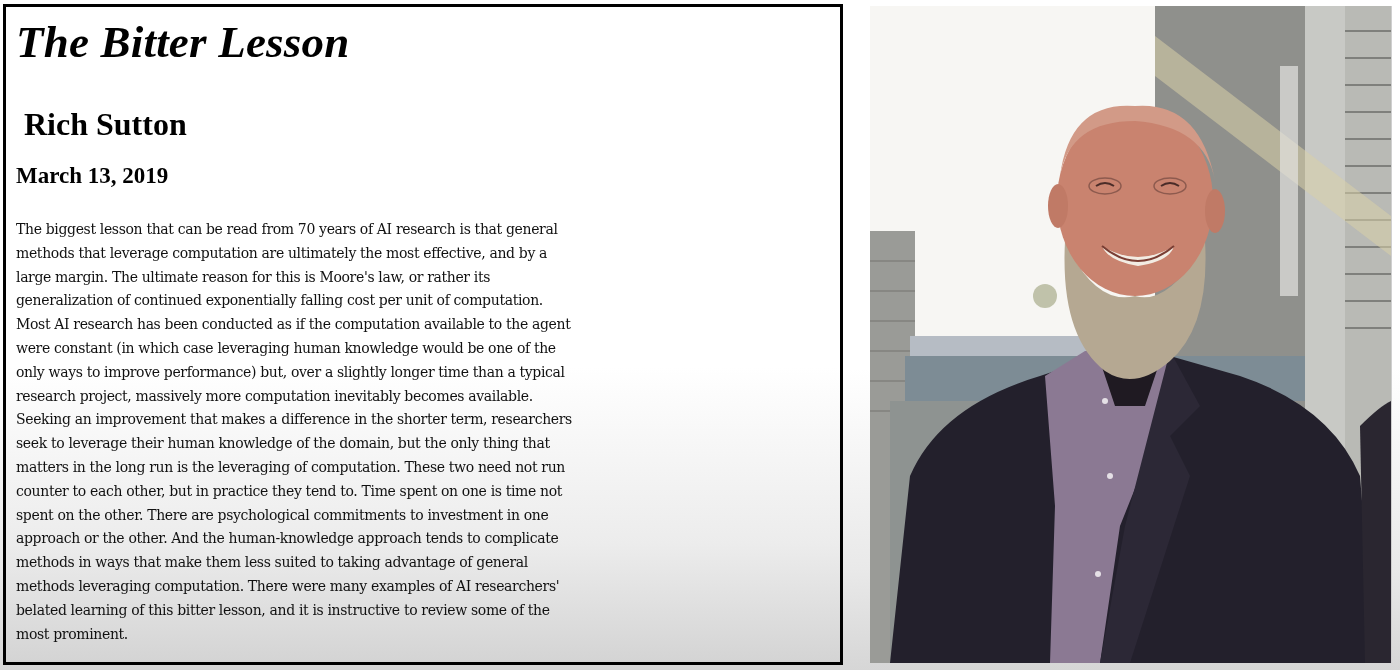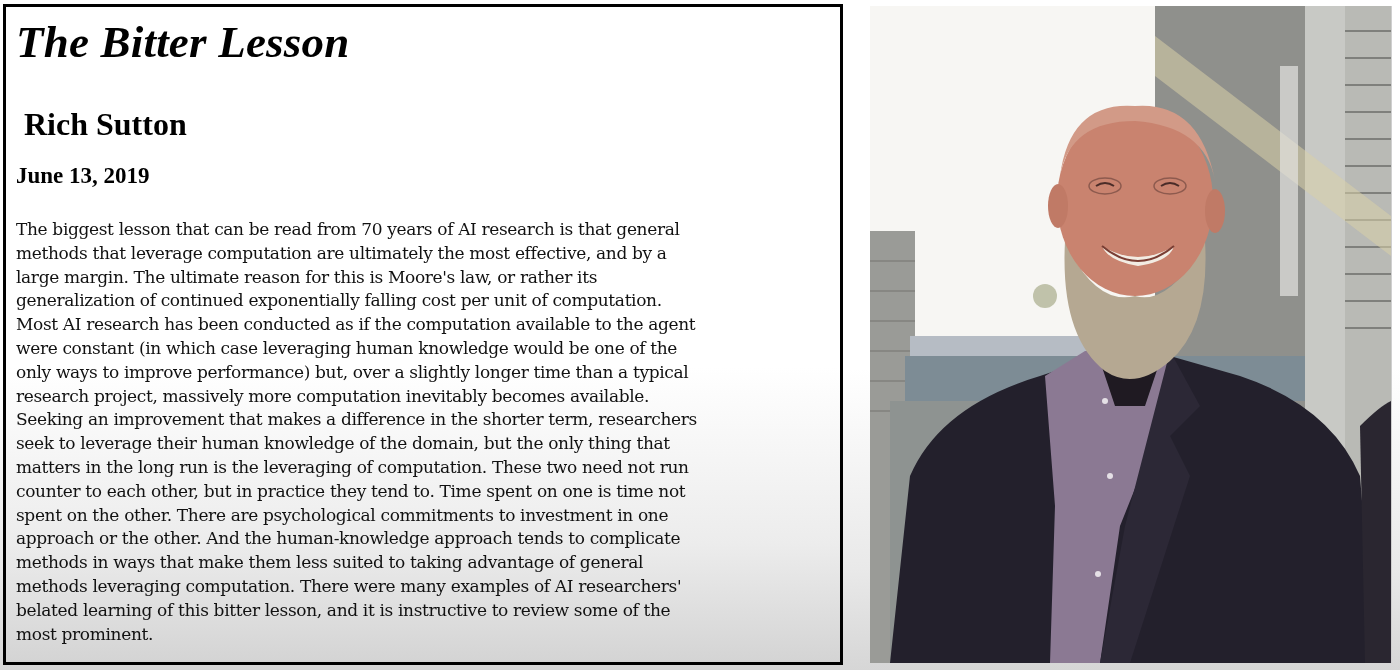--- a/index.html
+++ b/index.html
@@ -27,37 +27,37 @@
     font-weight: bold; font-size: 32px; line-height: 38px; color: #000;
   }
   .date {
     position: absolute; left: 10px; top: 155px; margin: 0;
     font-family: "Liberation Serif", "DejaVu Serif", serif;
     font-weight: bold; font-size: 23px; line-height: 28px; color: #000;
   }
   .body-text {
     position: absolute; left: 10px; top: 211px; width: 820px; margin: 0;
     font-family: "DejaVu Serif", "Liberation Serif", serif;
-    font-size: 17px; line-height: 23.8px; color: #111;
+    font-size: 14px; line-height: 23.8px; color: #111;
     white-space: pre-line; letter-spacing: -0.35px;
   }
   .photo {
     position: absolute; left: 870px; top: 6px; width: 521px; height: 657px;
     overflow: hidden; background: #f6f5f2;
     border-right: 1px solid #cfcfcf;
   }
   .photo svg { display: block; }
 </style>
 </head>
 <body>
 
 <div class="doc-box">
   <h1 class="title">The Bitter Lesson</h1>
   <h2 class="author">Rich Sutton</h2>
-  <h3 class="date">June 13, 2019</h3>
+  <h3 class="date">March 13, 2019</h3>
   <p class="body-text" id="body-text">The biggest lesson that can be read from 70 years of AI research is that general
 methods that leverage computation are ultimately the most effective, and by a
 large margin. The ultimate reason for this is Moore's law, or rather its
 generalization of continued exponentially falling cost per unit of computation.
 Most AI research has been conducted as if the computation available to the agent
 were constant (in which case leveraging human knowledge would be one of the
 only ways to improve performance) but, over a slightly longer time than a typical
 research project, massively more computation inevitably becomes available.
 Seeking an improvement that makes a difference in the shorter term, researchers
 seek to leverage their human knowledge of the domain, but the only thing that

